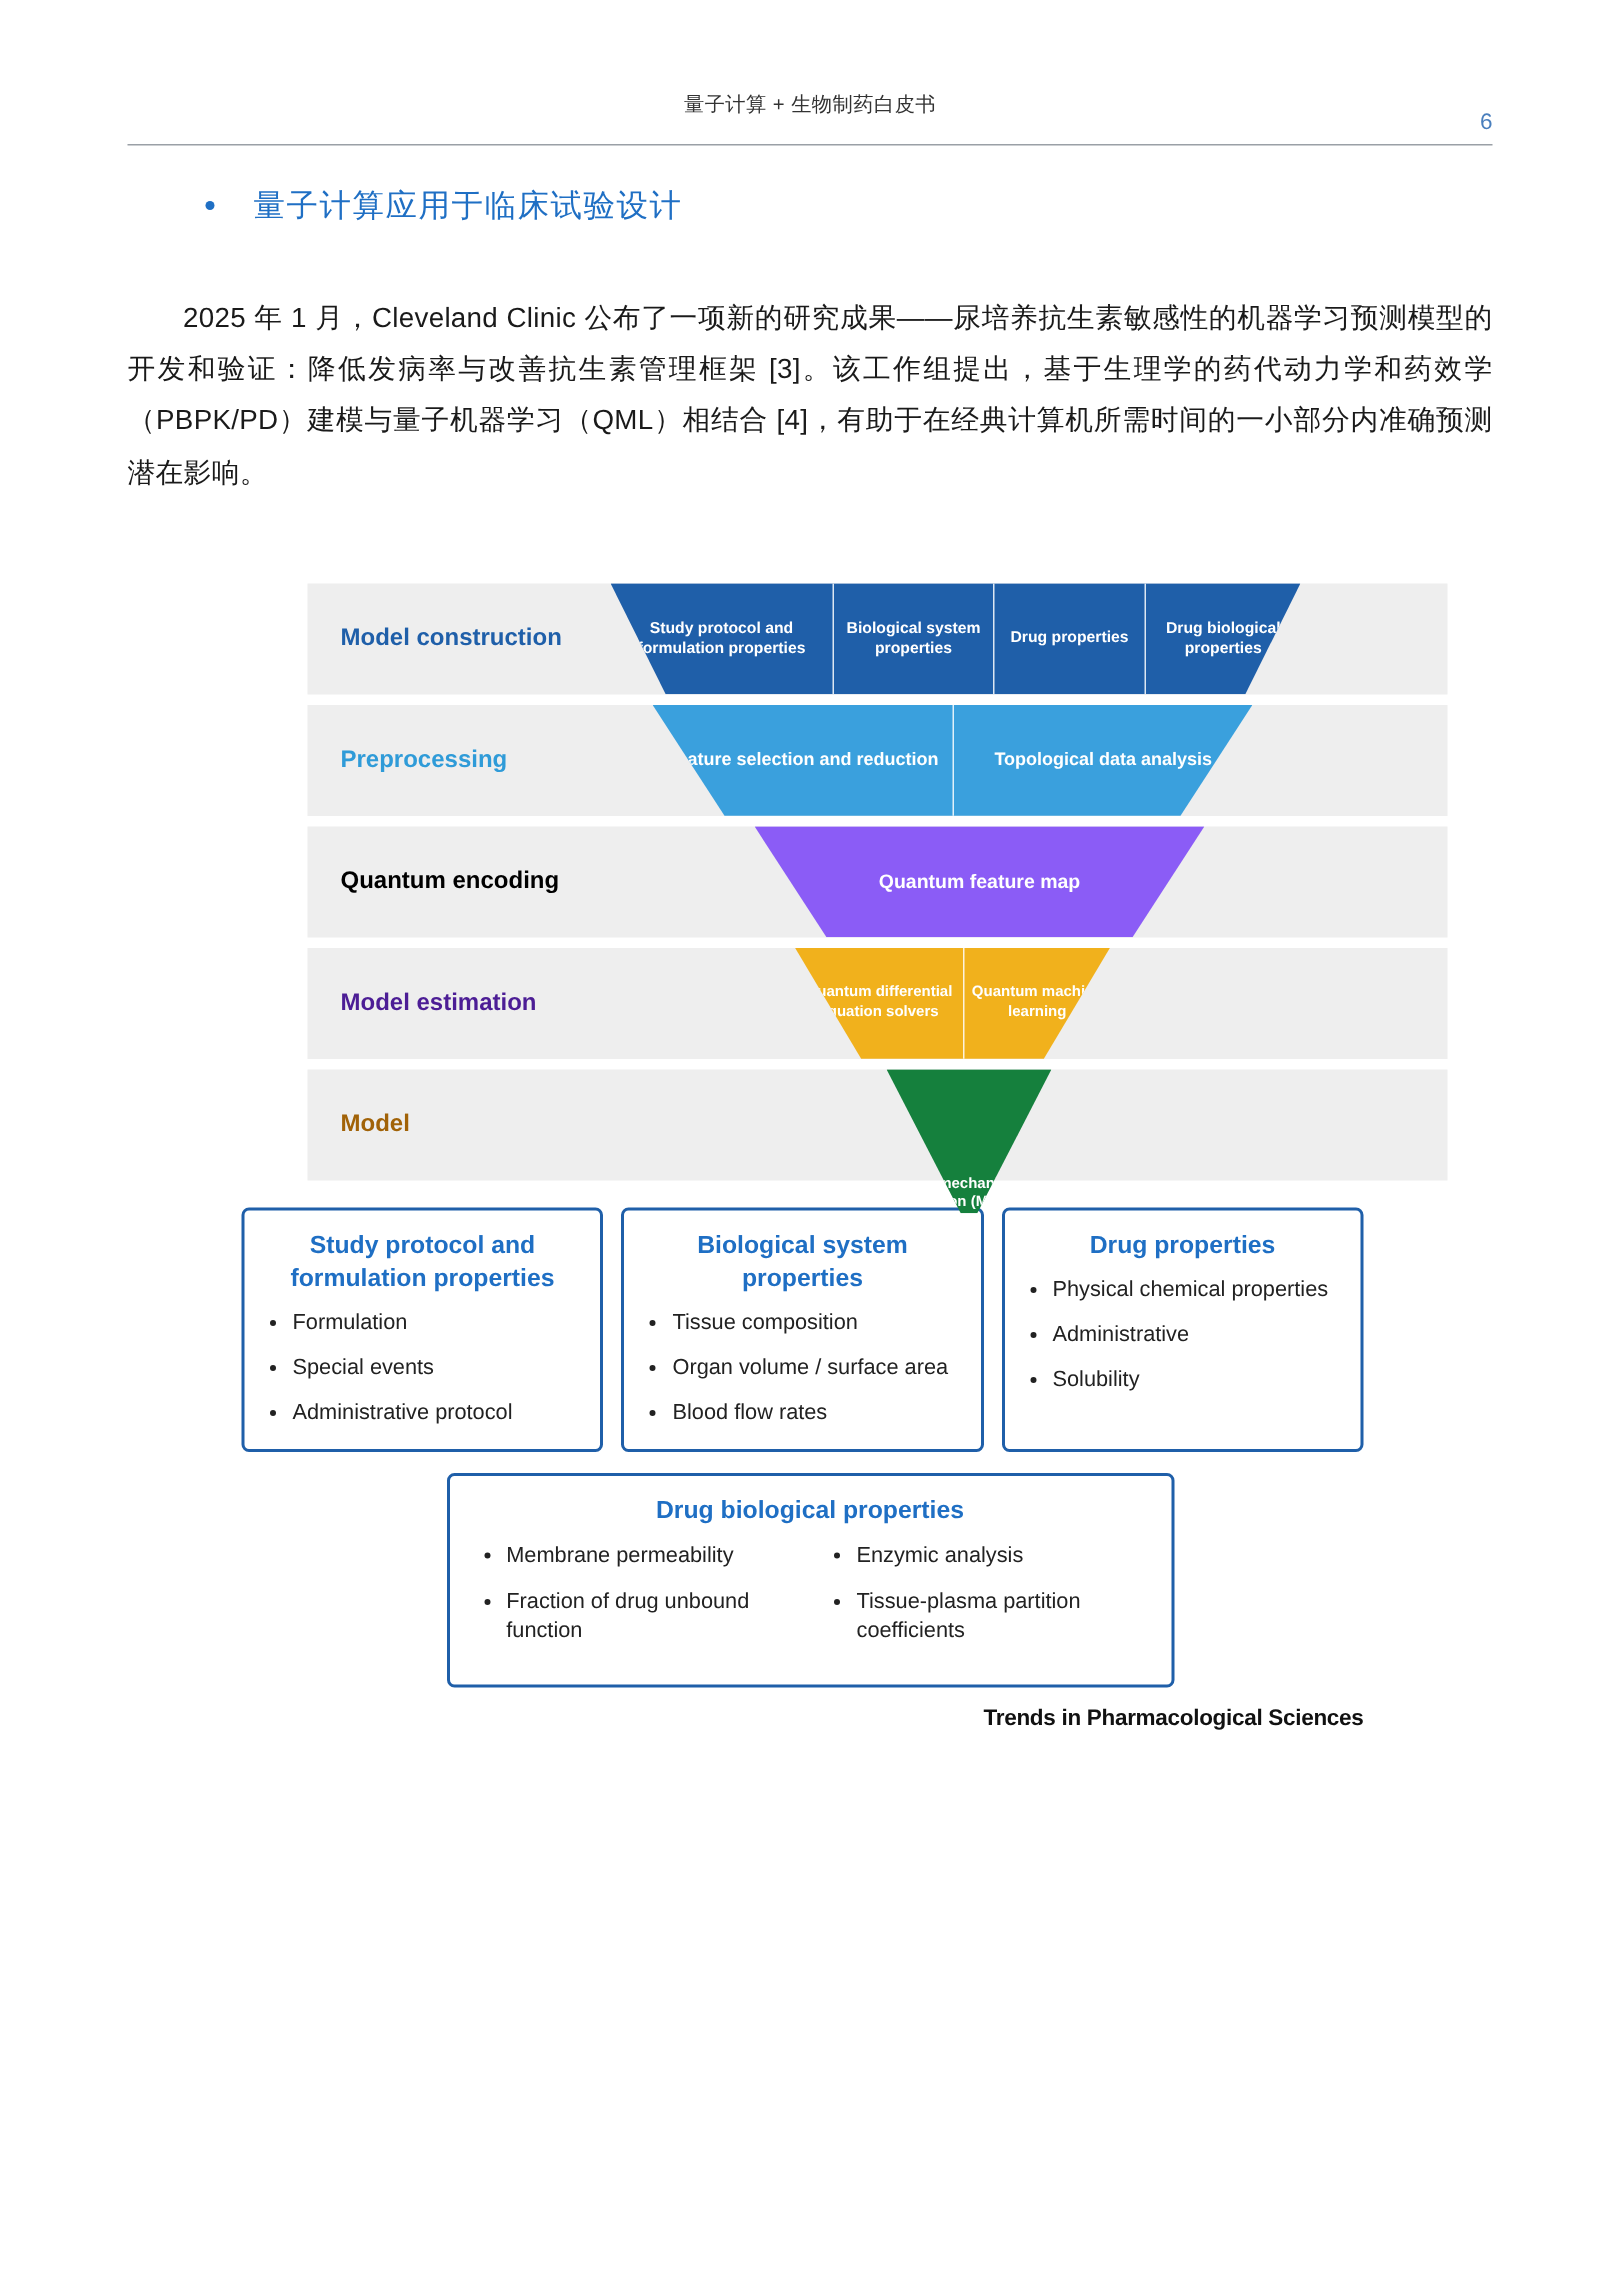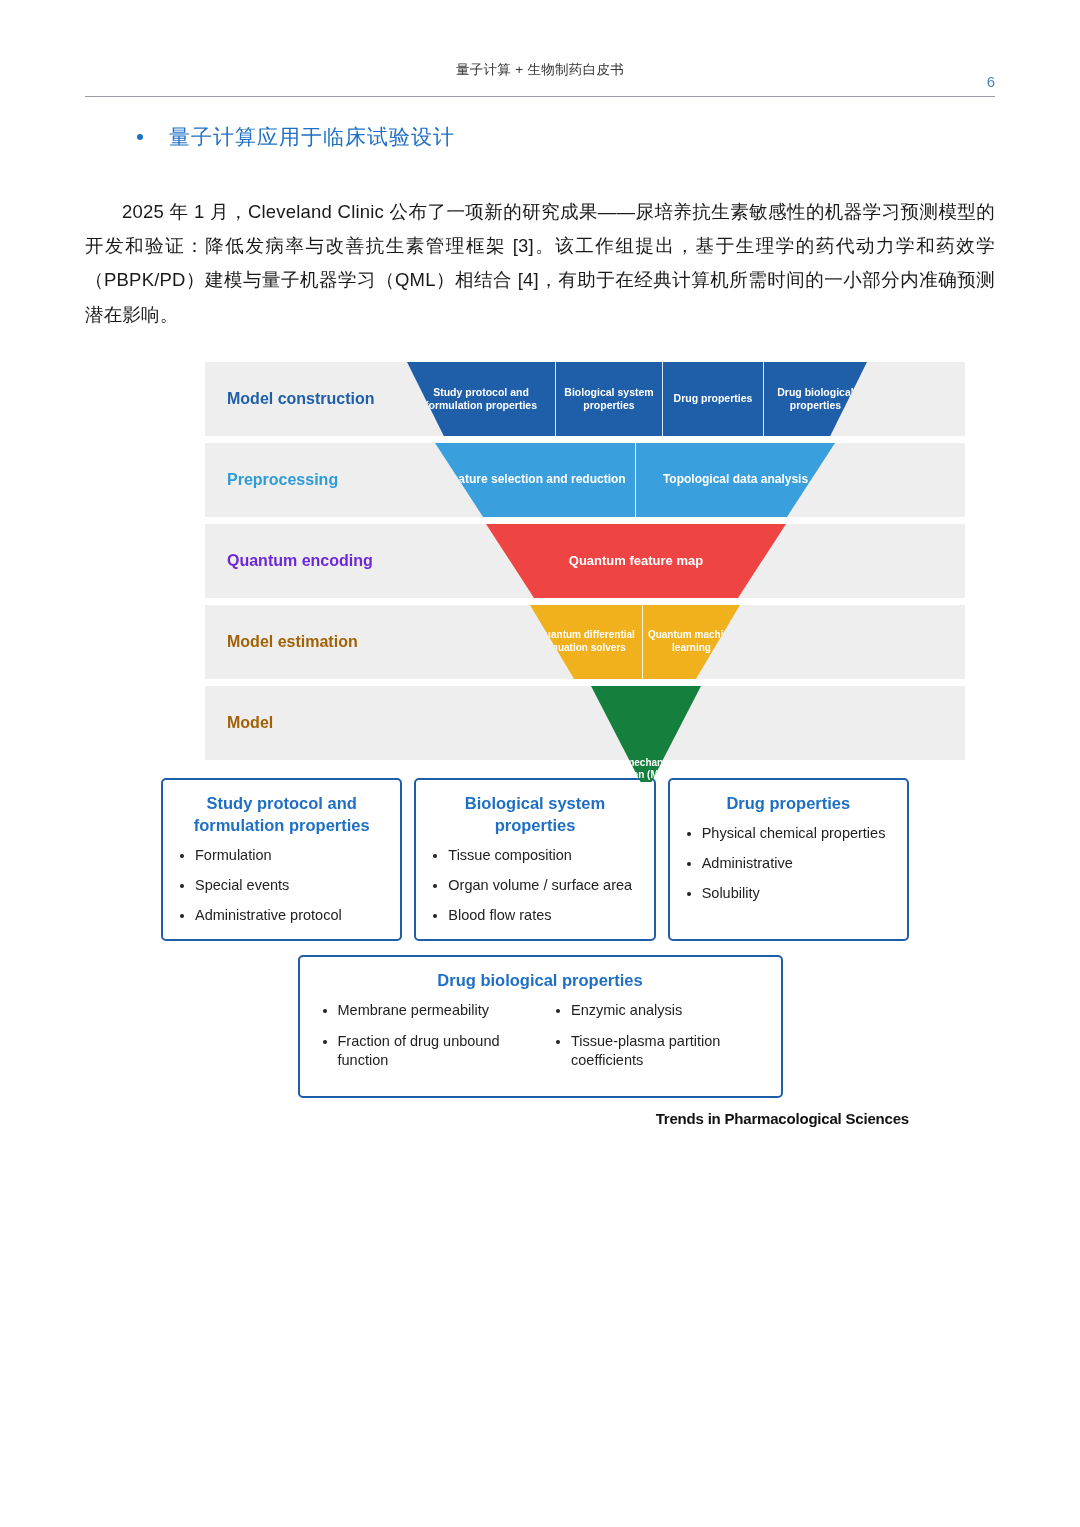--- a/index.html
+++ b/index.html
@@ -74,21 +74,21 @@
     font-size: 18.5px;
     line-height: 1.85;
     color: #1a1a1a;
     text-align: justify;
     text-indent: 2em;
     letter-spacing: 0.2px;
   }
 
   
   .figure {
-    margin-top: 30px;
+    margin-top: 57px;
     width: 100%;
     position: relative;
   }
   .funnel {
     position: relative;
     width: 760px;
     margin: 0 auto 0 120px;
   }
   .funnel-row {
     position: relative;
@@ -100,22 +100,22 @@
   }
   .funnel-label {
     font-size: 16px;
     font-weight: bold;
     padding-left: 22px;
     z-index: 3;
     position: relative;
   }
   .l1 { color: #1f5fa9; }
   .l2 { color: #2f9bd8; }
-  .l3 { color: #6d28d9; }
-  .l4 { color: #a16207; }
+  .l3 { color: #000000; }
+  .l4 { color: #4c1d95; }
   .l5 { color: #a16207; }
 
   .trap {
     position: absolute;
     top: 0;
     height: 74px;
     display: flex;
     align-items: stretch;
     z-index: 2;
   }
@@ -140,23 +140,23 @@
     background: #1f5fa9;
     clip-path: polygon(0 0, 100% 0, 92% 100%, 8% 100%);
   }
   #trap2 {
     left: 230px;
     width: 400px;
     background: #3aa0dd;
     clip-path: polygon(0 0, 100% 0, 88% 100%, 12% 100%);
   }
   #trap3 {
-    left: 281px;
+    left: 298px;
     width: 300px;
-    background: #ef4444;
+    background: #8b5cf6;
     clip-path: polygon(0 0, 100% 0, 84% 100%, 16% 100%);
   }
   #trap4 {
     left: 325px;
     width: 210px;
     background: #f1b11c;
     clip-path: polygon(0 0, 100% 0, 79% 100%, 21% 100%);
   }
   #trap5 {
     left: 386px;

